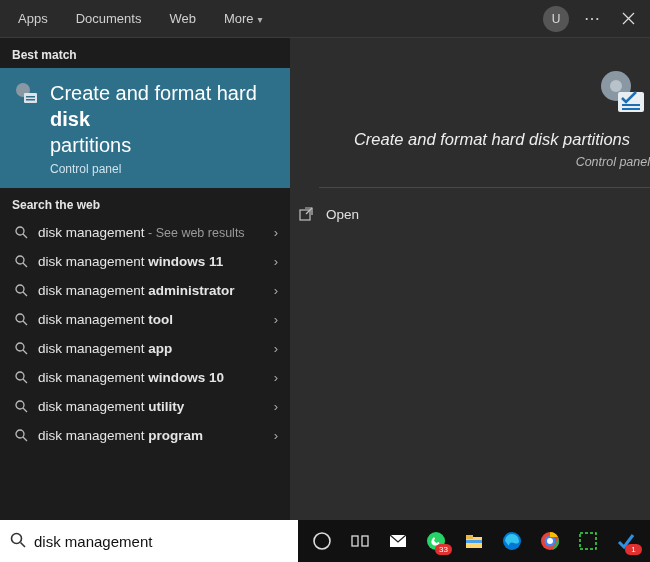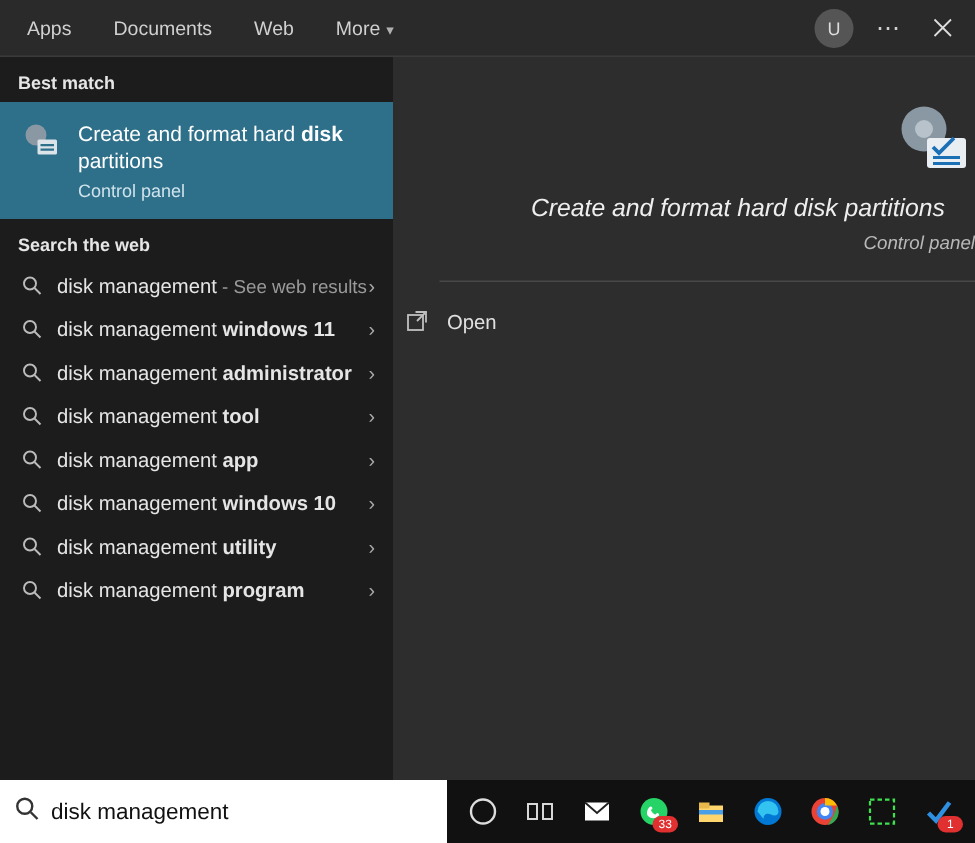--- a/index.html
+++ b/index.html
@@ -10,27 +10,27 @@
   .tab { padding: 0 14px; height: 38px; line-height: 38px; font-size: 13px; color: #d0d0d0; cursor: pointer; position: relative; }
   .tab.active { color: #fff; }
   .tab.active::after { content:''; position:absolute; left:8px; right:8px; bottom:0; height:2px; background:#c0c0c0; }
   .tab .chev { font-size: 10px; margin-left: 4px; color:#b0b0b0; }
   .tab-spacer { flex:1; }
   .titlebar-btn { width: 36px; height: 36px; display:flex; align-items:center; justify-content:center; cursor:pointer; color:#d0d0d0; }
   .user-initial { width:26px; height:26px; border-radius:50%; background:#555; display:flex; align-items:center; justify-content:center; font-size:12px; color:#ddd; }
 
   
   .main { display:flex; height: calc(100% - 38px - 42px); }
-  .left { width: 262px; background:#1c1c1c; display:flex; flex-direction:column; }
+  .left { width: 290px; background:#1c1c1c; display:flex; flex-direction:column; }
   .right { flex:1; background:#2d2d2d; display:flex; flex-direction:column; align-items:center; }
 
   .section-label { font-size:12px; font-weight:600; color:#e6e6e6; padding: 10px 12px 6px; }
   .best-match { background:#2e6f8a; padding: 12px 14px; display:flex; gap:10px; align-items:flex-start; }
   .best-icon { width:28px; height:28px; display:flex; align-items:center; justify-content:center; }
-  .best-text .title { font-size:14px; color:#fff; line-height:1.3; }
+  .best-text .title { font-size:20px; color:#fff; line-height:1.3; }
   .best-text .title b { font-weight:600; }
   .best-text .sub { font-size:12px; color:#cfe3ec; margin-top:4px; }
 
   .web-list { flex:1; overflow:auto; }
   .web-item { display:flex; align-items:center; padding: 7px 12px; font-size:13.5px; color:#e6e6e6; cursor:pointer; }
   .web-icon { width:18px; display:flex; justify-content:center; color:#bbb; margin-right:8px; font-size:13px; }
   .web-text { flex:1; }
   .web-text b { font-weight:600; color:#e5e5e5; }
   .web-hint { color:#9a9a9a; font-size:12.5px; }
   .web-chev { color:#aaa; font-size:13px; }

